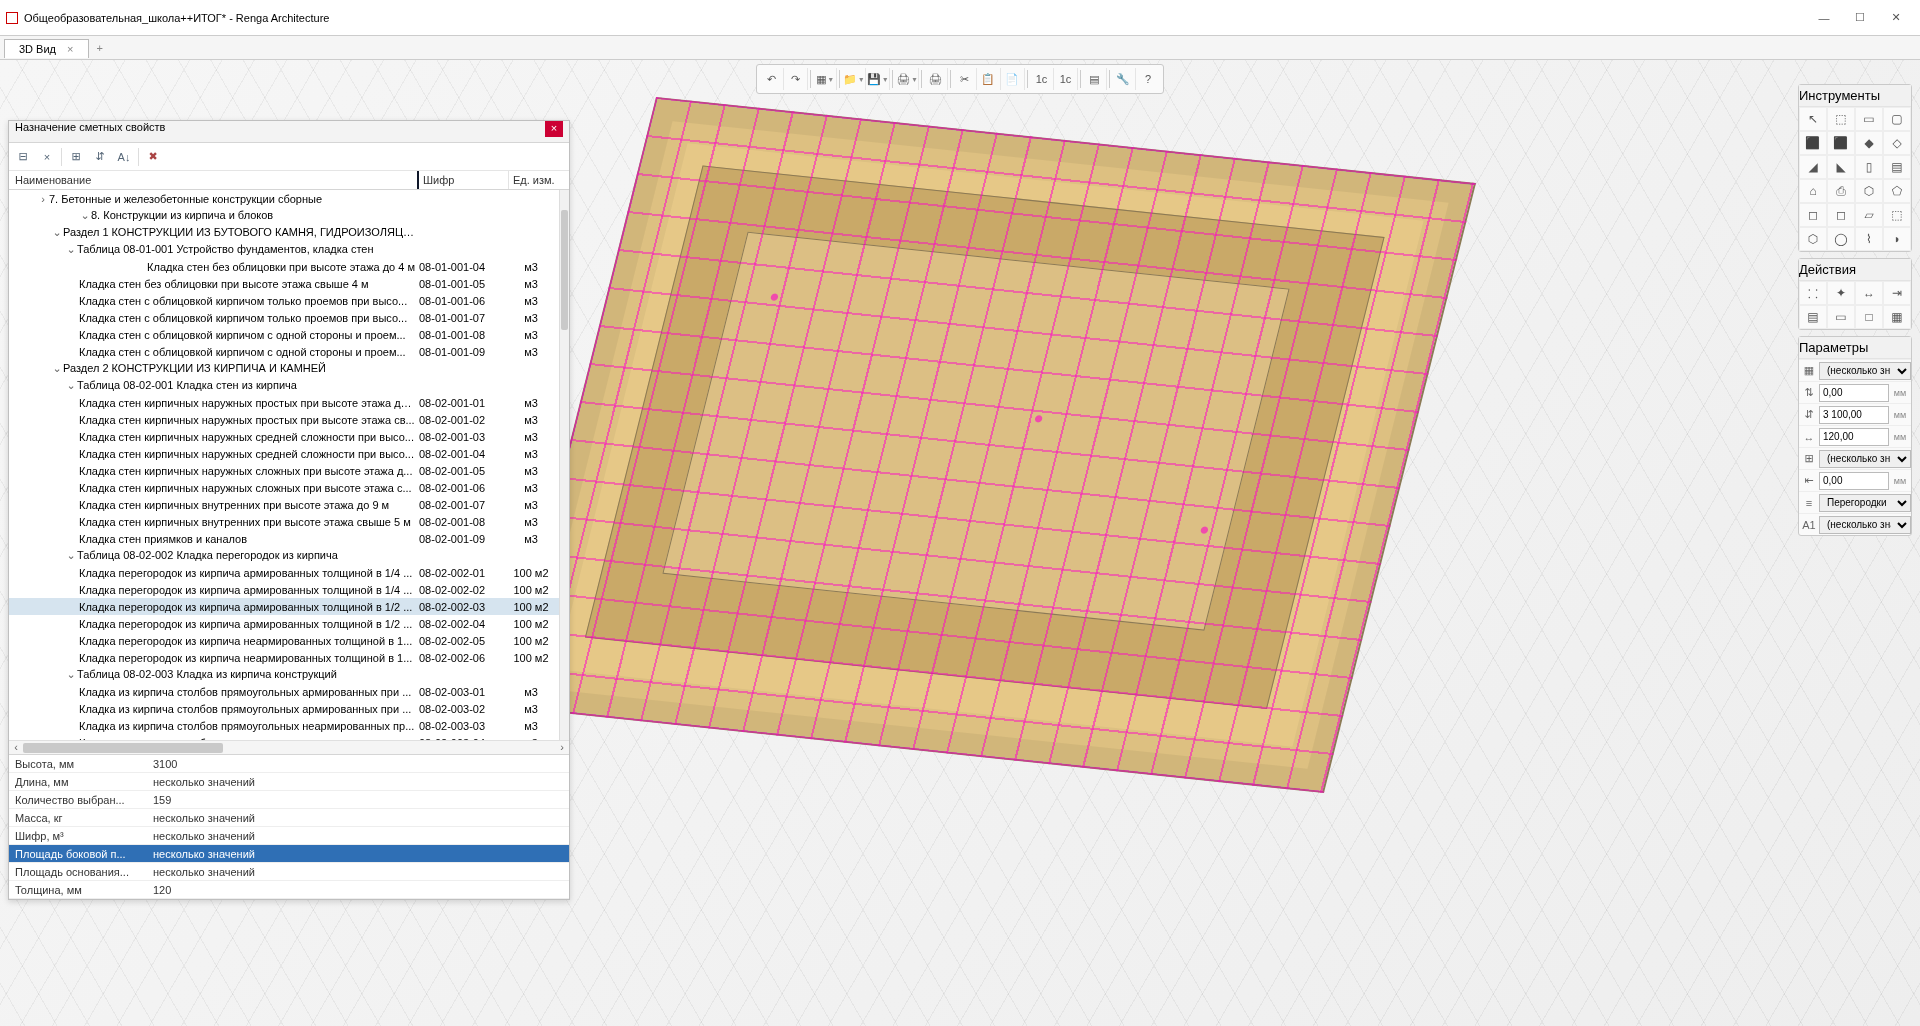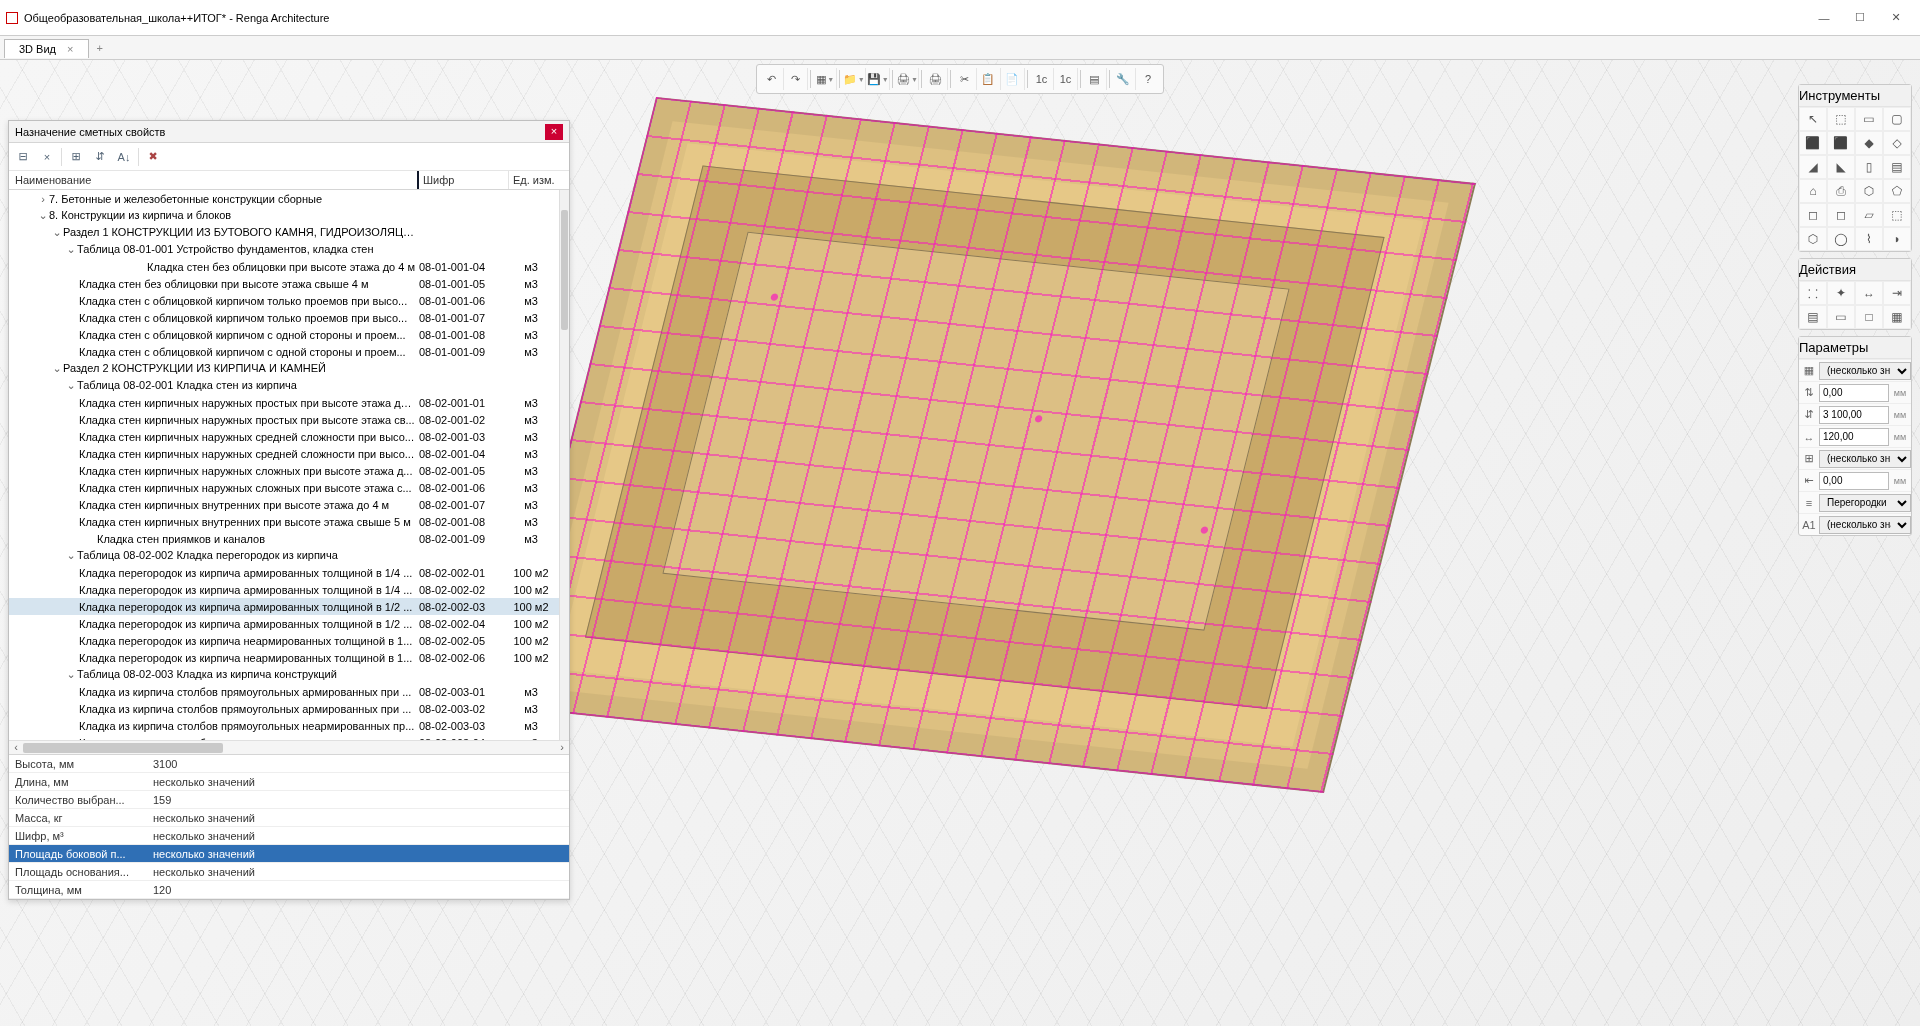--- a/index.html
+++ b/index.html
@@ -54,21 +54,21 @@
 
 
 .top-toolbar { position: absolute; top: 4px; left: 50%; transform: translateX(-50%); display: flex; background: #fafafa; border: 1px solid #c9c9c9; border-radius: 3px; padding: 3px; gap: 0; }
 .top-toolbar .tbtn { width: 24px; height: 22px; display: flex; align-items: center; justify-content: center; color: #555; cursor: pointer; border-right: 1px solid #e5e5e5; }
 .top-toolbar .tbtn:last-child { border-right: none; }
 .top-toolbar .sep { width: 1px; background: #ccc; margin: 2px 2px; }
 .top-toolbar .drop::after { content: "▾"; font-size: 8px; margin-left: 2px; color: #888; }
 
 
 .panel { position: absolute; left: 8px; top: 60px; width: 562px; height: 780px; background: #fff; border: 1px solid #bfbfbf; box-shadow: 0 2px 6px rgba(0,0,0,.15); display: flex; flex-direction: column; }
-.panel-head { height: 22px; background: #f3f3f3; border-bottom: 1px solid #d5d5d5; display: flex; align-items: center; padding: 0 6px; }
+.panel-head { height: 22px; background: #f3f3f3; border-bottom: 1px solid #d5d5d5; display: flex; align-items: flex-start; padding: 0 6px; }
 .panel-head .t { flex: 1; font-size: 11px; }
 .panel-head .close { width: 18px; height: 16px; background: #c03; color: #fff; text-align: center; line-height: 15px; font-size: 11px; cursor: pointer; }
 
 .panel-tools { height: 28px; display: flex; align-items: center; border-bottom: 1px solid #e5e5e5; padding: 0 4px; gap: 4px; }
 .panel-tools .pbtn { width: 20px; height: 20px; display:flex; align-items:center; justify-content:center; cursor:pointer; color:#567; }
 .panel-tools input { flex: 1; height: 20px; border: 1px solid #bbb; padding: 0 4px; font-size: 11px; }
 .panel-tools .clear { width: 20px; color:#a44; cursor:pointer; text-align:center; }
 
 .tree-header { display: flex; border-bottom: 1px solid #d5d5d5; font-size: 11px; color: #333; }
 .tree-header .c1 { flex: 1; padding: 3px 6px; border-right: 2px solid #0f172a; }
@@ -182,21 +182,21 @@
       <div class="c3">Ед. изм.</div>
     </div>
     <div class="tree">
       <div class="tree-inner" id="tree">
           <div class="row">
             <div class="c1" style="padding-left: 28px;"><span class="exp">›</span>7. Бетонные и железобетонные конструкции сборные</div>
             <div class="c2"></div>
             <div class="c3"></div>
           </div>
           <div class="row">
-            <div class="c1" style="padding-left: 28px;"><span class="exp">⌄</span>8. Конструкции из кирпича и блоков</div>
+            <div class="c1" style="padding-left: 28px; margin-left: 42px;"><span class="exp">⌄</span>8. Конструкции из кирпича и блоков</div>
             <div class="c2"></div>
             <div class="c3"></div>
           </div>
           <div class="row">
             <div class="c1" style="padding-left: 42px;"><span class="exp">⌄</span>Раздел 1 КОНСТРУКЦИИ ИЗ БУТОВОГО КАМНЯ, ГИДРОИЗОЛЯЦИЯ И ...</div>
             <div class="c2"></div>
             <div class="c3"></div>
           </div>
           <div class="row">
             <div class="c1" style="padding-left: 56px;"><span class="exp">⌄</span>Таблица 08-01-001 Устройство фундаментов, кладка стен</div>
@@ -267,31 +267,31 @@
             <div class="c1" style="padding-left: 70px;">Кладка стен кирпичных наружных сложных при высоте этажа д...</div>
             <div class="c2">08-02-001-05</div>
             <div class="c3">м3</div>
           </div>
           <div class="row">
             <div class="c1" style="padding-left: 70px;">Кладка стен кирпичных наружных сложных при высоте этажа с...</div>
             <div class="c2">08-02-001-06</div>
             <div class="c3">м3</div>
           </div>
           <div class="row">
-            <div class="c1" style="padding-left: 70px;">Кладка стен кирпичных внутренних при высоте этажа до 4 м</div>
+            <div class="c1" style="padding-left: 70px;">Кладка стен кирпичных внутренних при высоте этажа до 9 м</div>
             <div class="c2">08-02-001-07</div>
             <div class="c3">м3</div>
           </div>
           <div class="row">
             <div class="c1" style="padding-left: 70px;">Кладка стен кирпичных внутренних при высоте этажа свыше 5 м</div>
             <div class="c2">08-02-001-08</div>
             <div class="c3">м3</div>
           </div>
           <div class="row">
-            <div class="c1" style="padding-left: 88px;">Кладка стен приямков и каналов</div>
+            <div class="c1" style="padding-left: 70px;">Кладка стен приямков и каналов</div>
             <div class="c2">08-02-001-09</div>
             <div class="c3">м3</div>
           </div>
           <div class="row">
             <div class="c1" style="padding-left: 56px;"><span class="exp">⌄</span>Таблица 08-02-002 Кладка перегородок из кирпича</div>
             <div class="c2"></div>
             <div class="c3"></div>
           </div>
           <div class="row">
             <div class="c1" style="padding-left: 70px;">Кладка перегородок из кирпича армированных толщиной в 1/4 ...</div>

